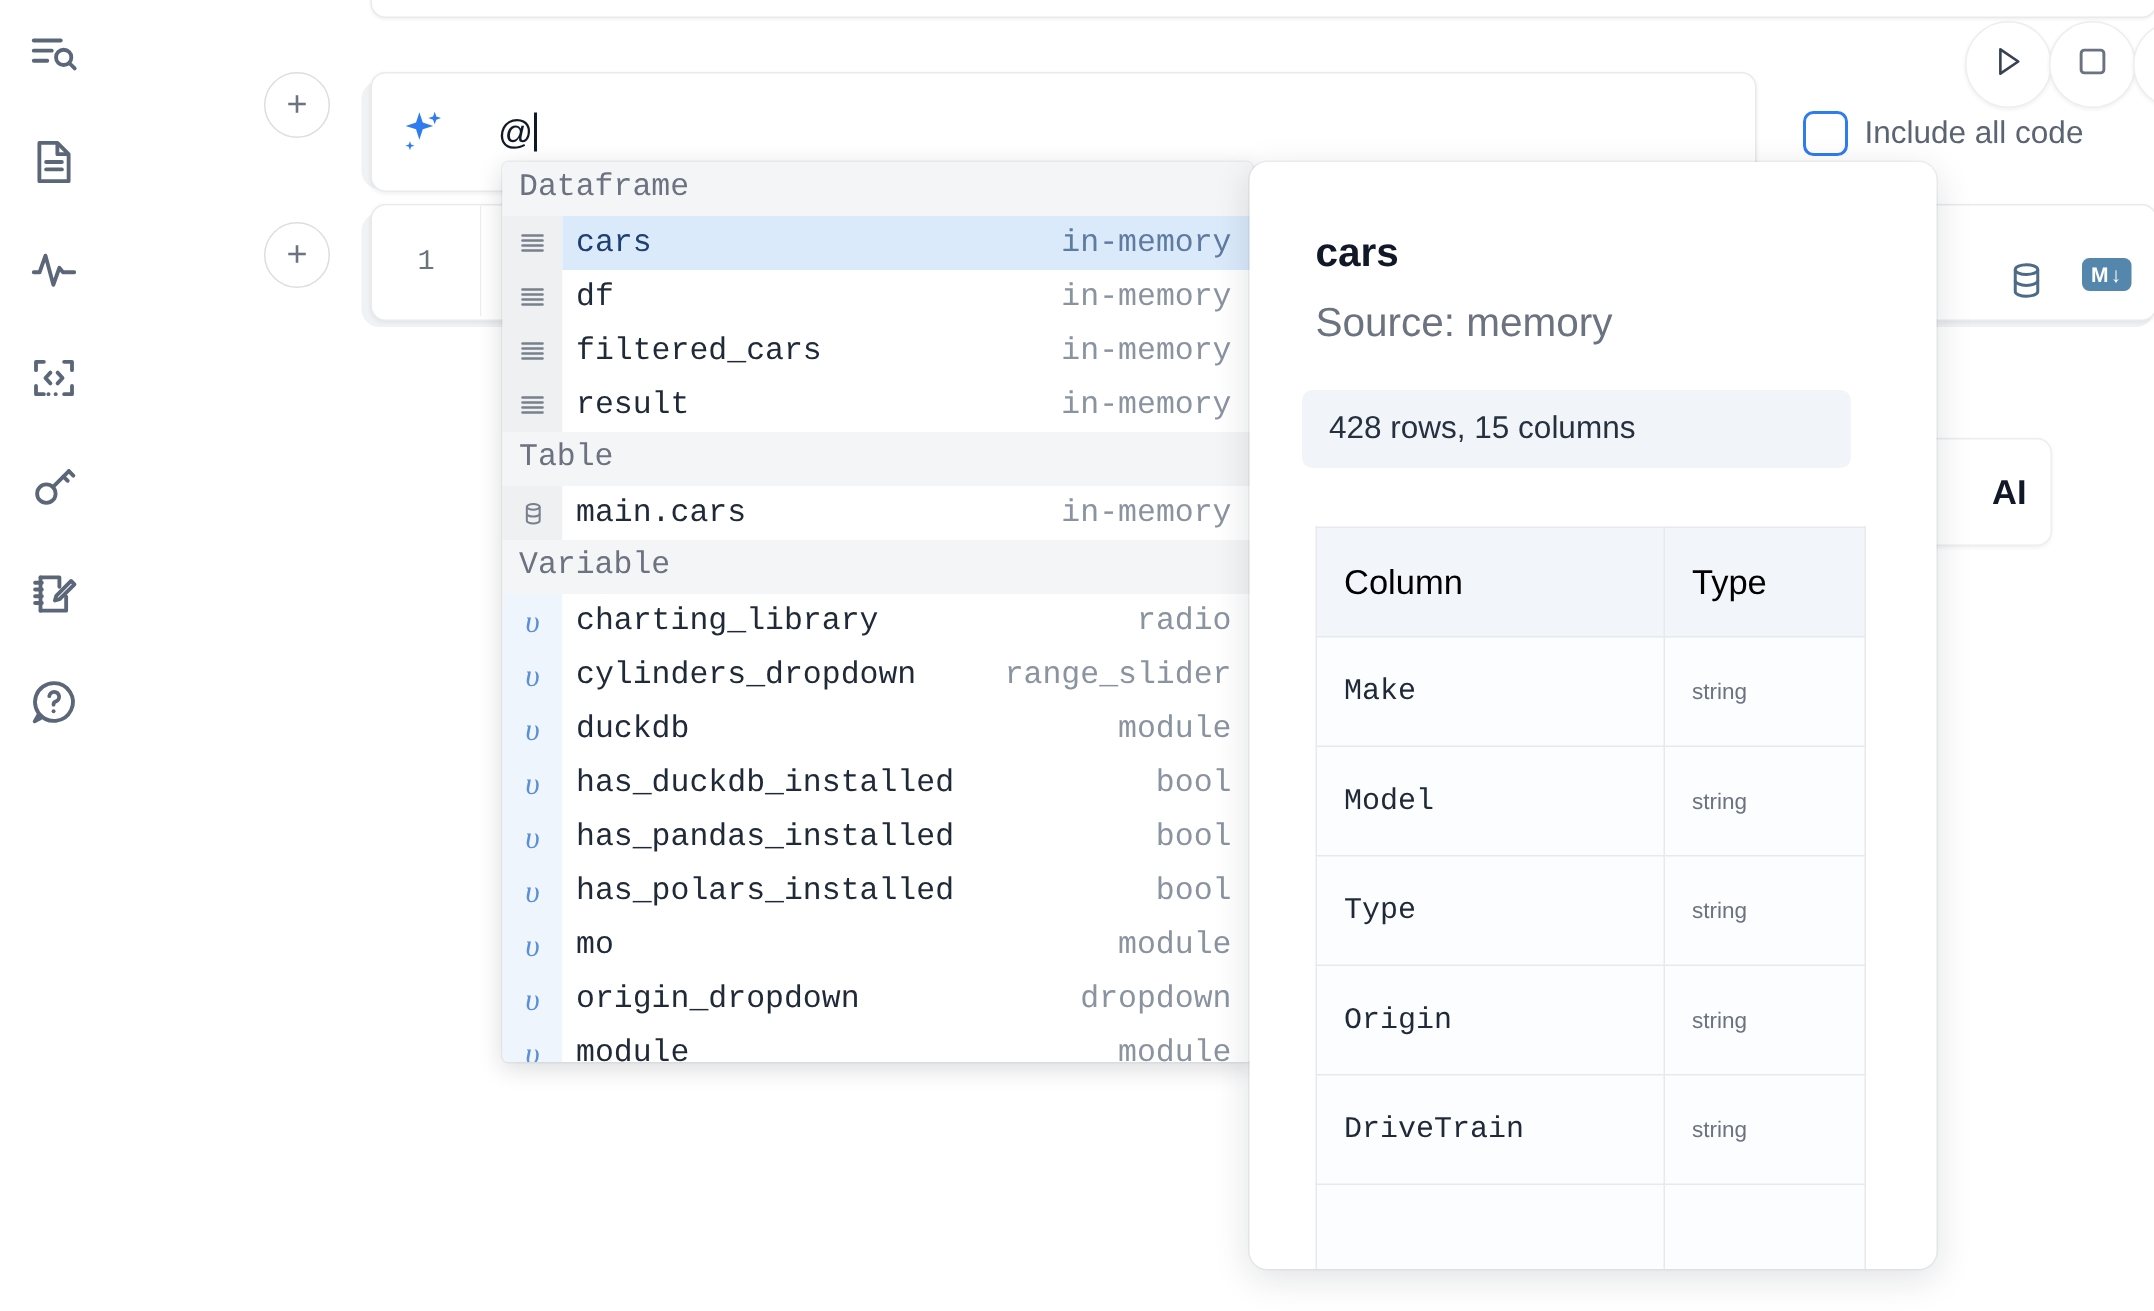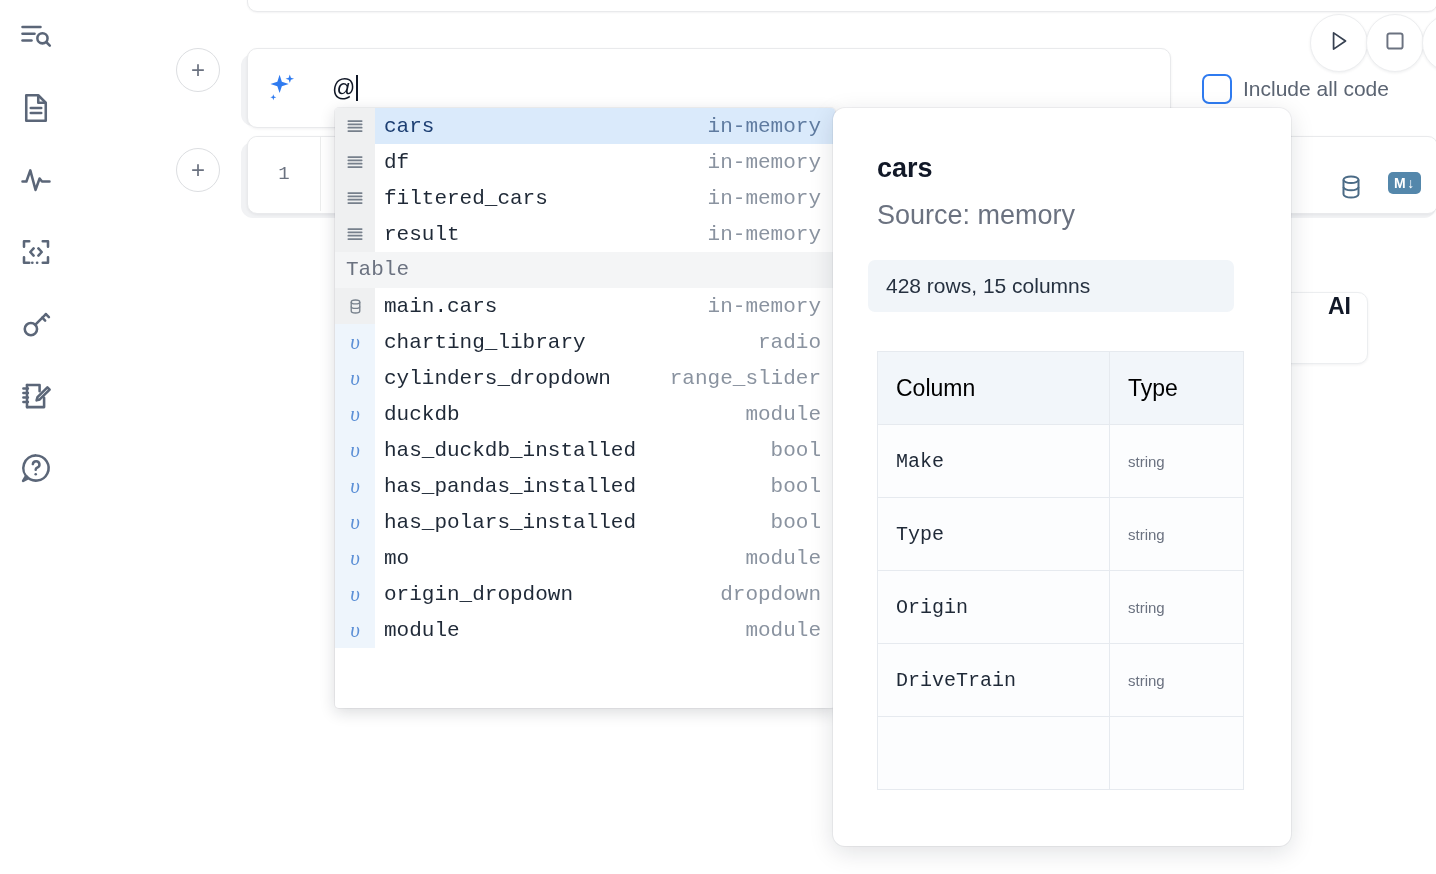--- a/index.html
+++ b/index.html
@@ -113,21 +113,21 @@
     background:#5487ab;color:#fff;border-radius:5px;
     font-family:"Liberation Sans",sans-serif;font-weight:bold;font-size:14px;
     padding:3px 6px;letter-spacing:.5px;display:flex;align-items:center;gap:1px;
   }
 
   
   #ai-card{
     left:1258px;top:292px;width:110px;height:72px;
     background:#fff;border:1px solid #eceef0;border-radius:10px;
     box-shadow:0 1px 3px rgba(16,24,40,.06);
-    display:flex;align-items:flex-start;justify-content:flex-end;
+    display:flex;align-items:center;justify-content:flex-end;
     padding-right:16px;box-sizing:border-box;
     font-size:23px;font-weight:bold;color:#111827;
   }
 
   
   #ac{
     left:335px;top:108px;width:500px;height:600px;
     background:#ffffff;
     border-radius:4px;
     box-shadow:0 4px 16px rgba(16,24,40,.16), 0 0 0 1px rgba(16,24,40,.05);
@@ -337,20 +337,21 @@
     <span>M</span>
       <span>↓</span>
   </span>
 </div>
 
 <div class="abs" id="ai-card">
   <span>AI</span>
 </div>
 
 <div class="abs" id="ac">
+    <div class="ac-section">Dataframe</div>
     <div class="ac-row selected">
       <div class="ac-icon gut-gray">
         <svg width="20" height="20" viewBox="0 0 24 24" fill="none" stroke="#77808c" stroke-width="2.1" stroke-linecap="round">
           <path d="M4 6h16M4 10h16M4 14h16M4 18h16"></path>
         </svg>
       </div>
       <div class="ac-body">
         <div class="ac-label">cars</div>
         <div class="ac-meta">in-memory</div>
       </div>
@@ -395,20 +396,21 @@
           <ellipse cx="12" cy="6.2" rx="5.4" ry="2.4"></ellipse>
           <path d="M6.6 6.2v11.6c0 1.3 2.4 2.4 5.4 2.4s5.4-1.1 5.4-2.4V6.2"></path>
           <path d="M6.6 12c0 1.3 2.4 2.4 5.4 2.4s5.4-1.1 5.4-2.4"></path>
         </svg>
       </div>
       <div class="ac-body">
         <div class="ac-label">main.cars</div>
         <div class="ac-meta">in-memory</div>
       </div>
     </div>
+    <div class="ac-section">Variable</div>
     <div class="ac-row">
       <div class="ac-icon gut-blue">
         <span class="var-icon">υ</span>
       </div>
       <div class="ac-body">
         <div class="ac-label">charting_library</div>
         <div class="ac-meta">radio</div>
       </div>
     </div>
     <div class="ac-row">
@@ -499,20 +501,24 @@
       <th>Column</th>
       <th>Type</th>
     </tr>
       </thead>
     <tbody id="schema-body">
         <tr>
           <td class="col">Make</td>
           <td class="typ">string</td>
         </tr>
         <tr>
+          <td class="col">Model</td>
+          <td class="typ">string</td>
+        </tr>
+        <tr>
           <td class="col">Type</td>
           <td class="typ">string</td>
         </tr>
         <tr>
           <td class="col">Origin</td>
           <td class="typ">string</td>
         </tr>
         <tr>
           <td class="col">DriveTrain</td>
           <td class="typ">string</td>

